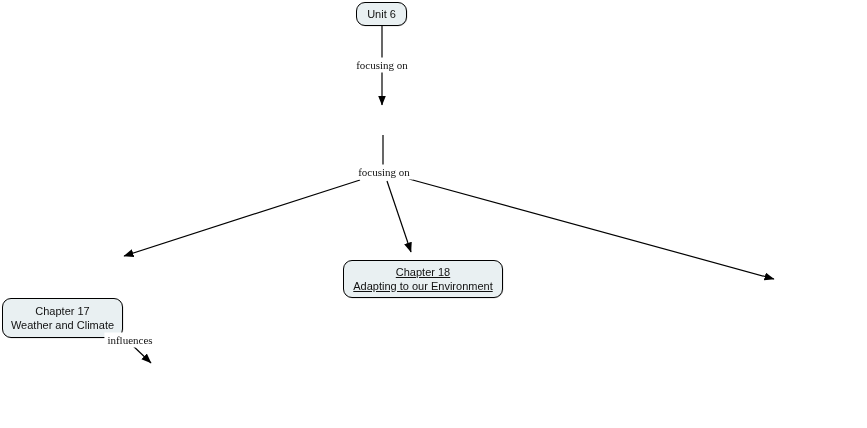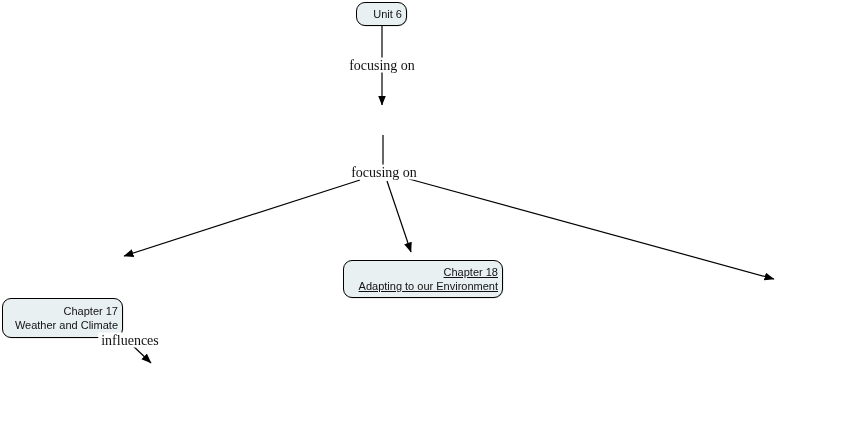--- a/index.html
+++ b/index.html
@@ -29,34 +29,34 @@
   .node {
     position: absolute;
     background: var(--node-fill);
     border: 1px solid var(--node-border);
     border-radius: 9px;
     color: var(--text);
     font-size: 11px;
     line-height: 14px;
     display: flex;
     flex-direction: column;
-    align-items: flex-end;
+    align-items: center;
     justify-content: center;
     text-align: center;
     padding: 1px 4px;
     white-space: nowrap;
     box-shadow: 0.5px 0.5px 0 rgba(0,0,0,0.15);
   }
   .link-label {
     position: absolute;
     transform: translate(-50%, -50%);
     background: var(--background);
     color: var(--text);
     font-family: "Liberation Serif", serif;
-    font-size: 14px;
+    font-size: 11px;
     line-height: 15px;
     padding: 0 3px;
     white-space: nowrap;
   }
 </style>
 </head>
 <body>
 
 <div class="canvas">
 

